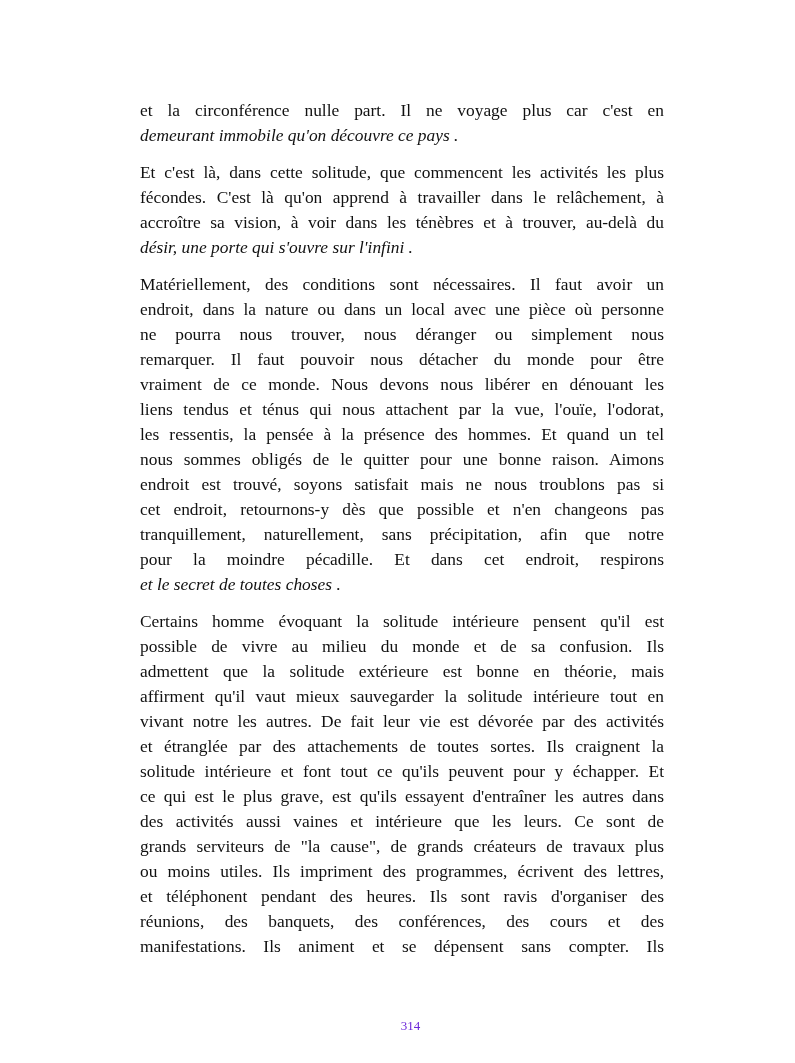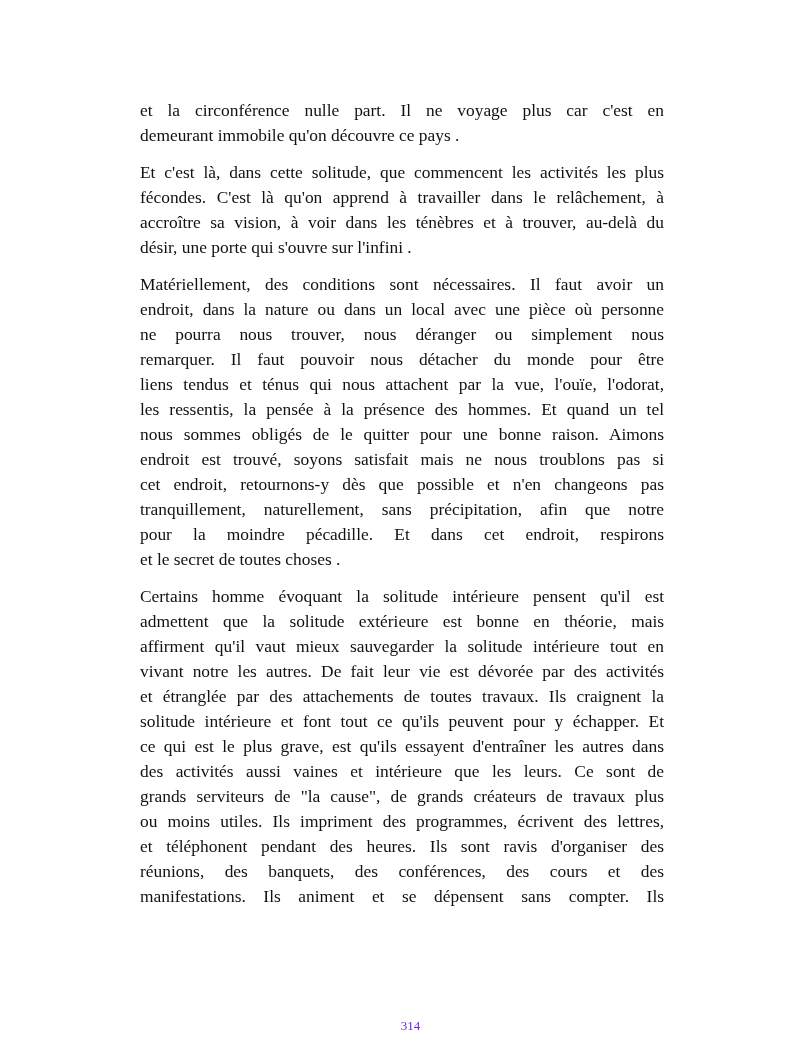--- a/index.html
+++ b/index.html
@@ -30,20 +30,21 @@
     }
     .para .line {
       display: block;
       text-align: justify;
       text-align-last: justify;
       white-space: nowrap;
       height: 25px;
     }
     .para .line.last {
       text-align-last: left;
+      font-style: italic;
     }
     .page-number {
       position: absolute;
       left: 0;
       width: 795px;
       top: 1018px;
       text-align: center;
       font-family: "Liberation Serif", serif;
       font-size: 13px;
       color: #6d28d9;
@@ -64,36 +65,38 @@
     <span class="line">fécondes. C'est là qu'on apprend à travailler dans le relâchement, à</span>
     <span class="line">accroître sa vision, à voir dans les ténèbres et à trouver, au-delà du</span>
     <span class="line last">désir, une porte qui s'ouvre sur l'infini .</span>
   </div>
 
   <div class="para">
     <span class="line">Matériellement, des conditions sont nécessaires. Il faut avoir un</span>
     <span class="line">endroit, dans la nature ou dans un local avec une pièce où personne</span>
     <span class="line">ne pourra nous trouver, nous déranger ou simplement nous</span>
     <span class="line">remarquer. Il faut pouvoir nous détacher du monde pour être</span>
+    <span class="line">vraiment de ce monde. Nous devons nous libérer en dénouant les</span>
     <span class="line">liens tendus et ténus qui nous attachent par la vue, l'ouïe, l'odorat,</span>
     <span class="line">les ressentis, la pensée à la présence des hommes. Et quand un tel</span>
     <span class="line">nous sommes obligés de le quitter pour une bonne raison. Aimons</span>
     <span class="line">endroit est trouvé, soyons satisfait mais ne nous troublons pas si</span>
     <span class="line">cet endroit, retournons-y dès que possible et n'en changeons pas</span>
     <span class="line">tranquillement, naturellement, sans précipitation, afin que notre</span>
     <span class="line">pour la moindre pécadille. Et dans cet endroit, respirons</span>
     <span class="line last">et le secret de toutes choses .</span>
   </div>
 
   <div class="para">
     <span class="line">Certains homme évoquant la solitude intérieure pensent qu'il est</span>
+    <span class="line">possible de vivre au milieu du monde et de sa confusion. Ils</span>
     <span class="line">admettent que la solitude extérieure est bonne en théorie, mais</span>
     <span class="line">affirment qu'il vaut mieux sauvegarder la solitude intérieure tout en</span>
     <span class="line">vivant notre les autres. De fait leur vie est dévorée par des activités</span>
-    <span class="line">et étranglée par des attachements de toutes travaux. Ils craignent la</span>
+    <span class="line">et étranglée par des attachements de toutes sortes. Ils craignent la</span>
     <span class="line">solitude intérieure et font tout ce qu'ils peuvent pour y échapper. Et</span>
     <span class="line">ce qui est le plus grave, est qu'ils essayent d'entraîner les autres dans</span>
     <span class="line">des activités aussi vaines et intérieure que les leurs. Ce sont de</span>
     <span class="line">grands serviteurs de "la cause", de grands créateurs de travaux plus</span>
     <span class="line">ou moins utiles. Ils impriment des programmes, écrivent des lettres,</span>
     <span class="line">et téléphonent pendant des heures. Ils sont ravis d'organiser des</span>
     <span class="line">réunions, des banquets, des conférences, des cours et des</span>
     <span class="line">manifestations. Ils animent et se dépensent sans compter. Ils</span>
   </div>
 </div>

